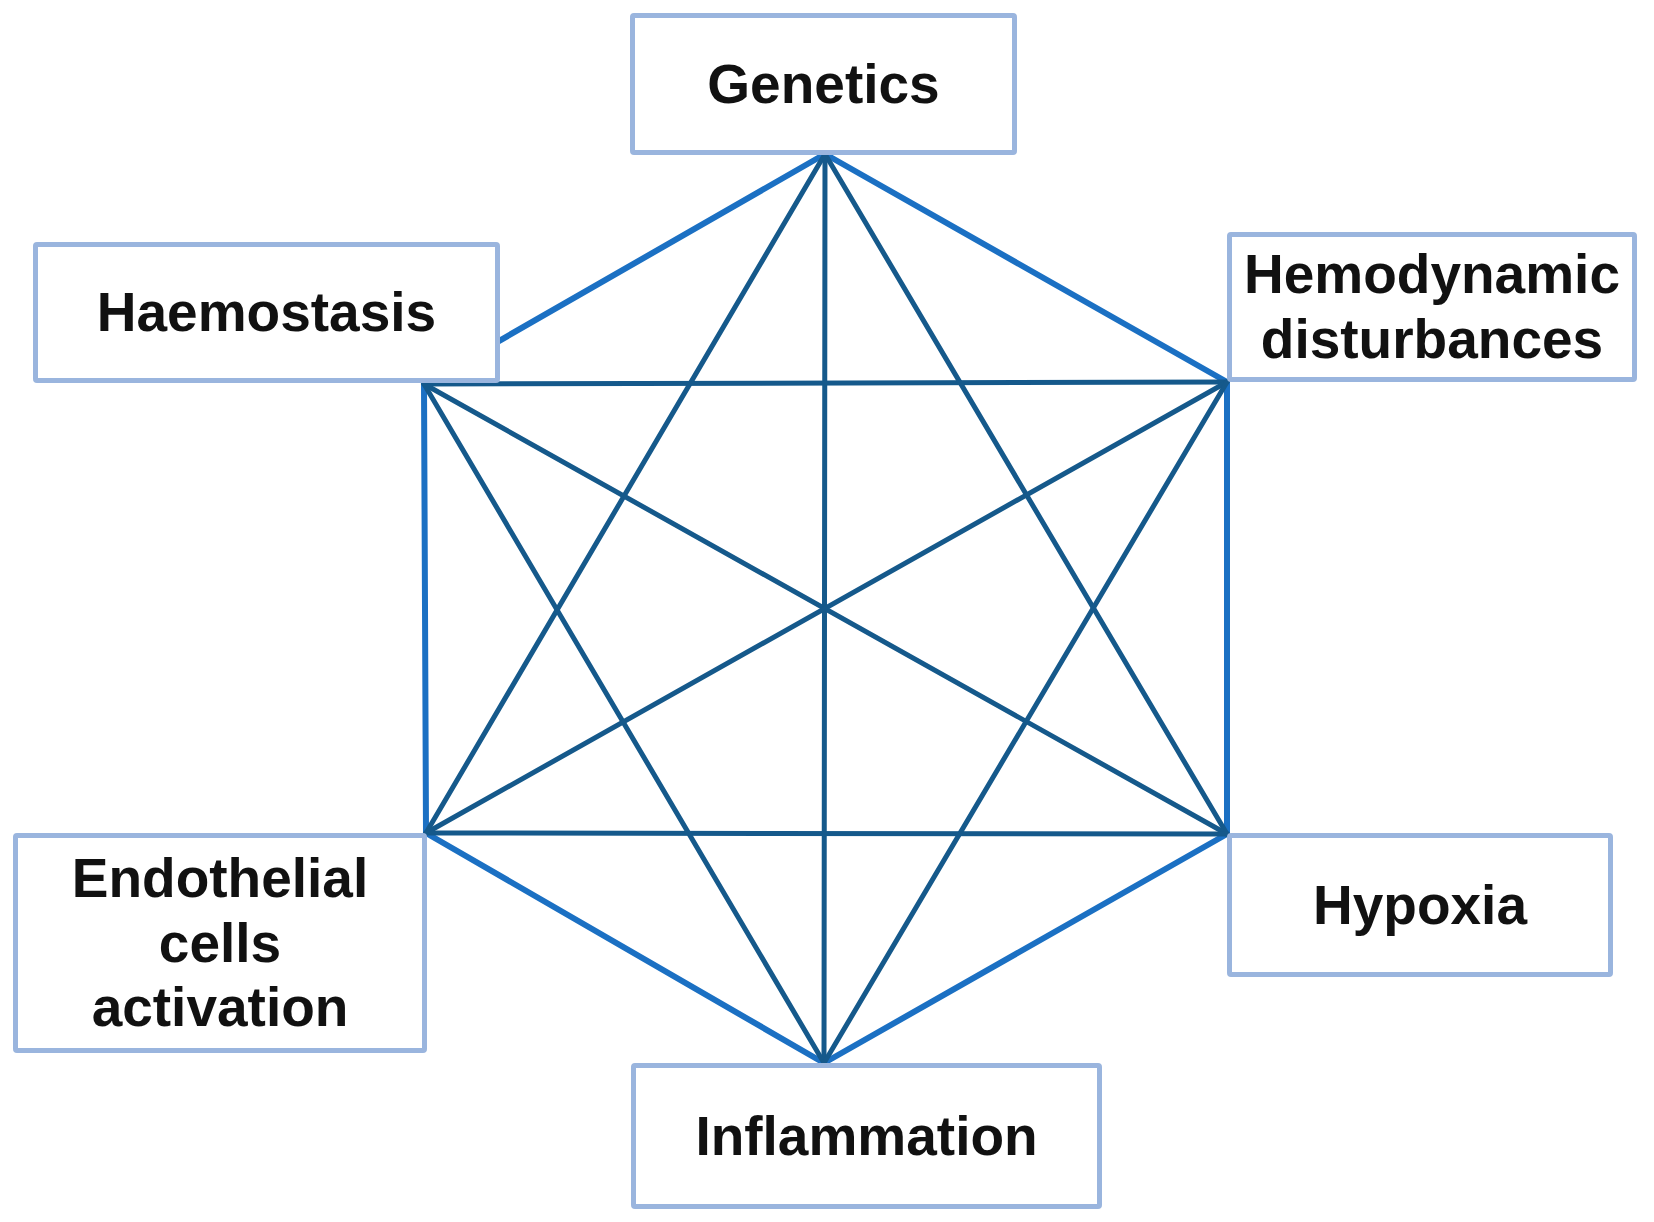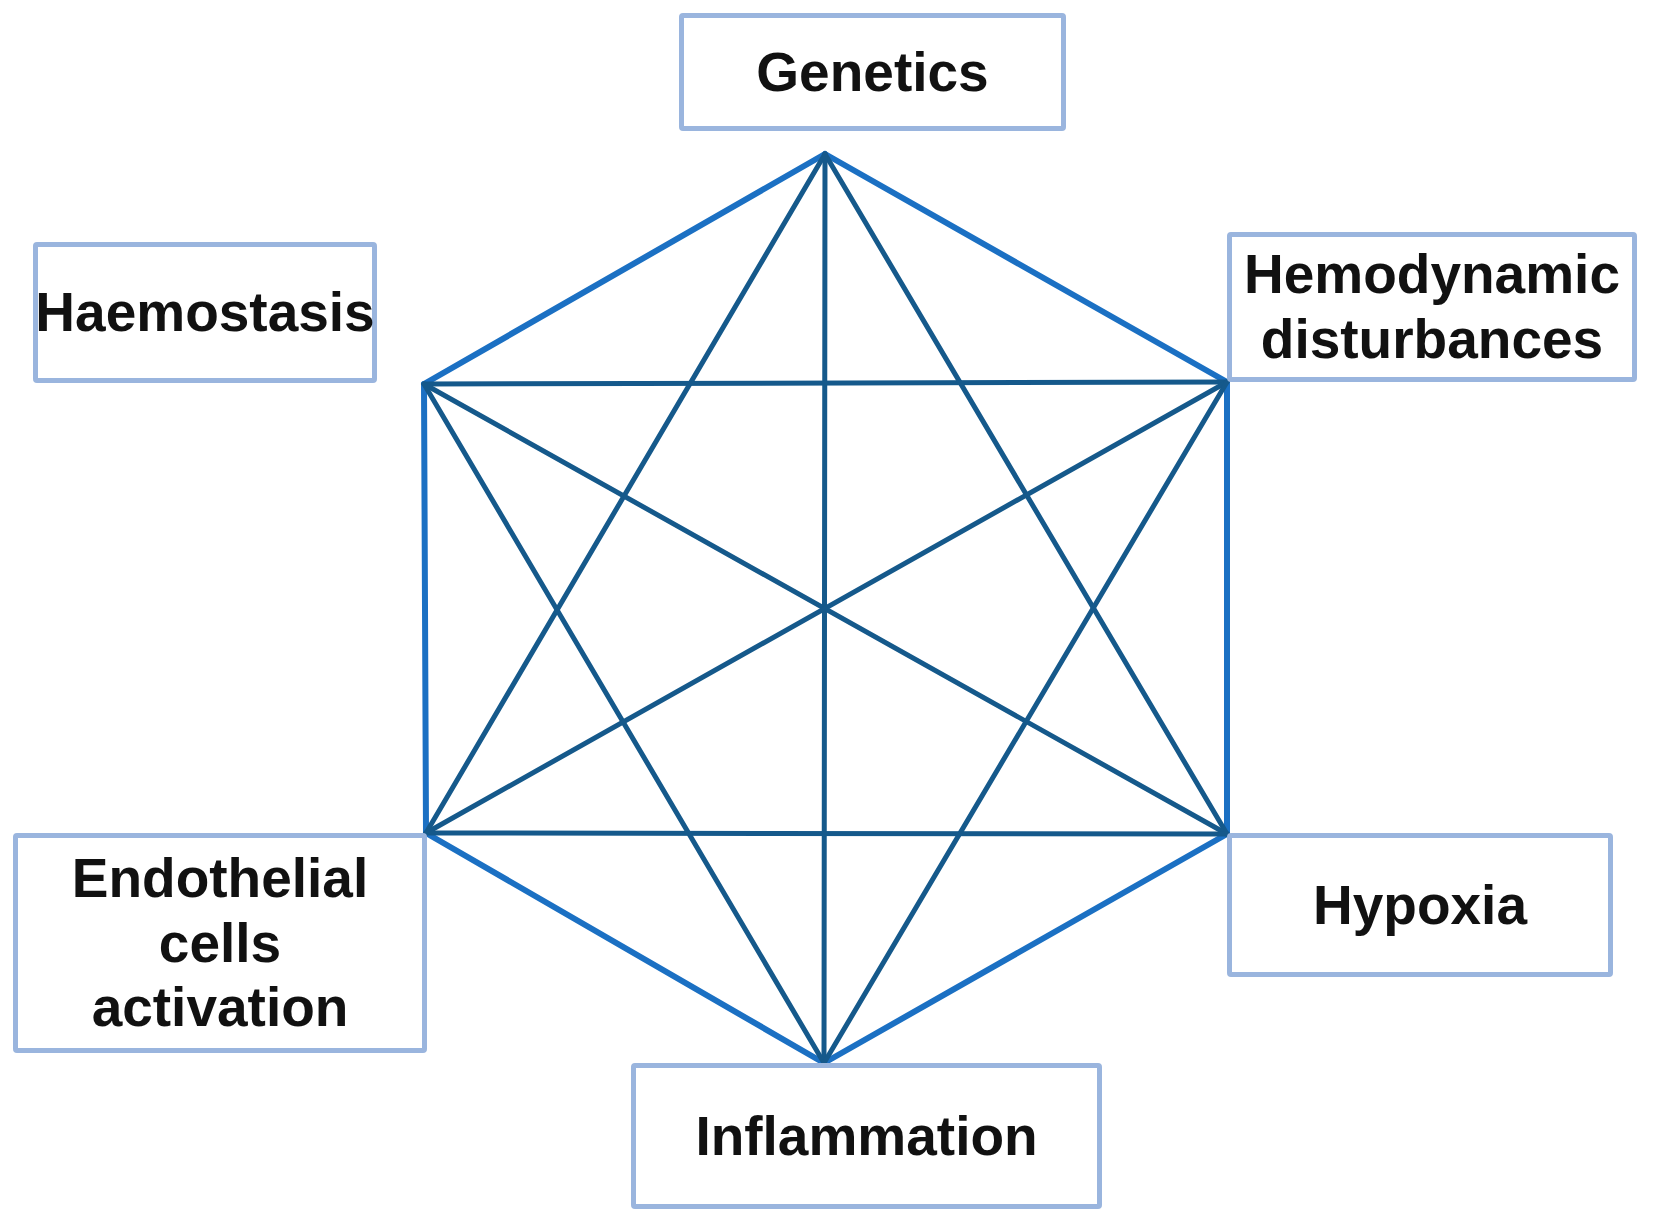--- a/index.html
+++ b/index.html
@@ -58,24 +58,24 @@
       <line x1="825" y1="154" x2="1227" y2="834" stroke="#15598b" stroke-width="5" stroke-linecap="round"></line>
       <line x1="825" y1="154" x2="824" y2="1063" stroke="#15598b" stroke-width="5" stroke-linecap="round"></line>
       <line x1="424" y1="384" x2="1227" y2="382" stroke="#15598b" stroke-width="5" stroke-linecap="round"></line>
       <line x1="424" y1="384" x2="1227" y2="834" stroke="#15598b" stroke-width="5" stroke-linecap="round"></line>
       <line x1="424" y1="384" x2="824" y2="1063" stroke="#15598b" stroke-width="5" stroke-linecap="round"></line>
       <line x1="1227" y1="382" x2="426" y2="833" stroke="#15598b" stroke-width="5" stroke-linecap="round"></line>
       <line x1="1227" y1="382" x2="824" y2="1063" stroke="#15598b" stroke-width="5" stroke-linecap="round"></line>
       <line x1="426" y1="833" x2="1227" y2="834" stroke="#15598b" stroke-width="5" stroke-linecap="round"></line>
     </svg>
 
-  <div class="node" style="left: 679px; top: 13px; width: 387px; height: 118px; border-color: rgb(154, 181, 222); background: rgb(255, 255, 255);">
+  <div class="node" style="left: 630px; top: 13px; width: 387px; height: 142px; border-color: rgb(154, 181, 222); background: rgb(255, 255, 255);">
     <span class="node-label" style="color: rgb(17, 17, 17);">Genetics</span>
   </div>
-  <div class="node" style="left: 33px; top: 242px; width: 344px; height: 141px; border-color: rgb(154, 181, 222); background: rgb(255, 255, 255);">
+  <div class="node" style="left: 33px; top: 242px; width: 467px; height: 141px; border-color: rgb(154, 181, 222); background: rgb(255, 255, 255);">
     <span class="node-label" style="color: rgb(17, 17, 17);">Haemostasis</span>
   </div>
   <div class="node" style="left: 1227px; top: 232px; width: 410px; height: 150px; border-color: rgb(154, 181, 222); background: rgb(255, 255, 255);">
     <span class="node-label" style="color: rgb(17, 17, 17);">Hemodynamic
 disturbances</span>
   </div>
   <div class="node" style="left: 13px; top: 833px; width: 414px; height: 220px; border-color: rgb(154, 181, 222); background: rgb(255, 255, 255);">
     <span class="node-label" style="color: rgb(17, 17, 17);">Endothelial
 cells
 activation</span>

